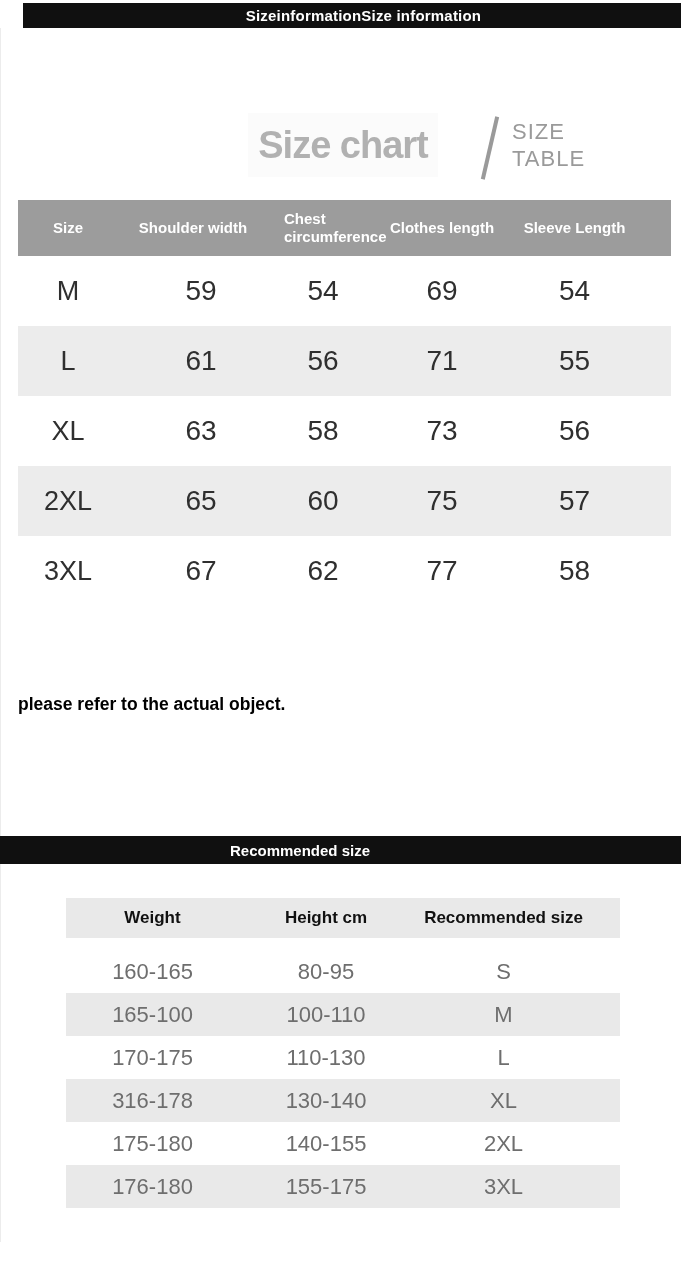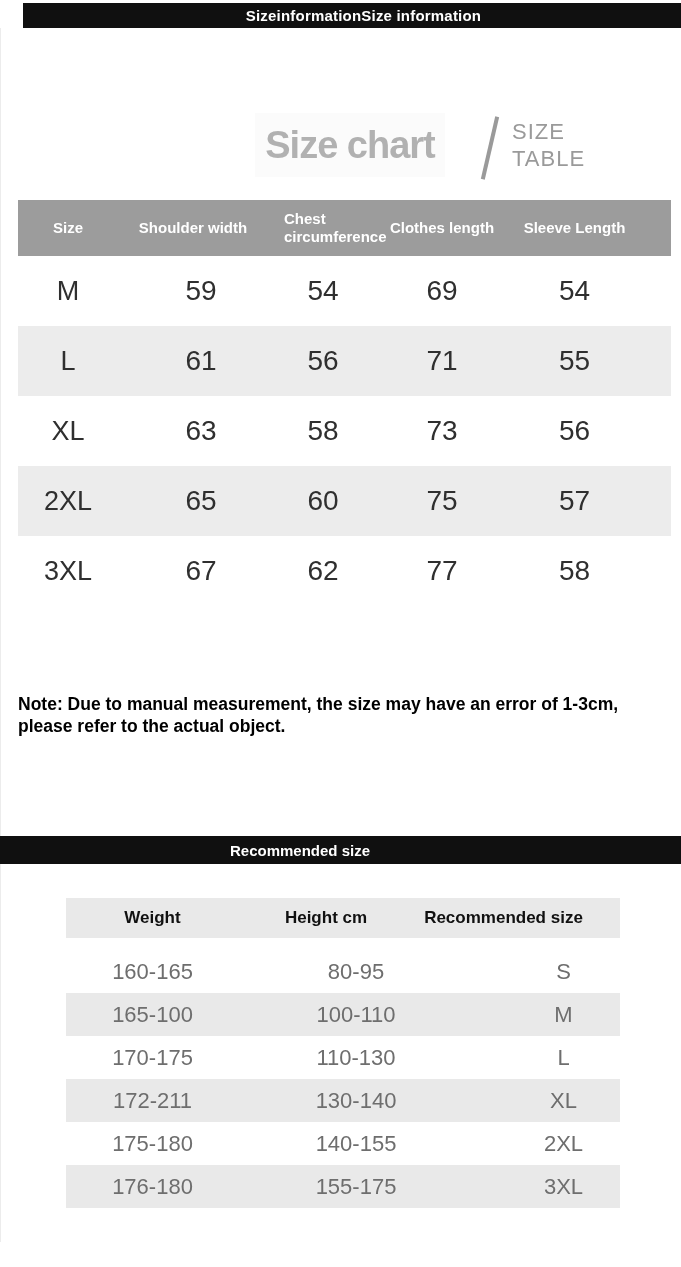--- a/index.html
+++ b/index.html
@@ -17,21 +17,21 @@
   
   .top-bar{
     position:absolute;left:0;top:3px;width:681px;height:25px;
     background:#101010;display:flex;align-items:center;justify-content:center;margin-left:23px;
   }
   .top-bar span{color:#ffffff;font-size:15px;font-weight:bold;letter-spacing:.2px;}
 
   
   .title-wrap{position:absolute;left:0;top:110px;width:681px;height:74px;}
   .size-chart-title{
-    position:absolute;left:255px;top:3px;width:190px;height:64px;
+    position:absolute;left:248px;top:3px;width:190px;height:64px;
     background:#fbfbfb;
     display:flex;align-items:center;justify-content:center;
     font-size:38px;font-weight:bold;color:#b1b1b1;letter-spacing:-1px;
   }
   .slash{
     position:absolute;left:488px;top:6px;width:4px;height:64px;
     background:#9a9a9a;transform:rotate(13deg);
   }
   .side-label{
     position:absolute;left:512px;top:8px;
@@ -86,21 +86,20 @@
     display:grid;grid-template-columns:173px 174px 207px;
     height:40px;background:#e9e9e9;margin-bottom:12px;
   }
   .t2-header .hcell{
     display:flex;align-items:center;justify-content:center;
     color:#111111;font-size:17px;font-weight:bold;
   }
   .t2-row{
     display:grid;grid-template-columns:173px 174px 207px;
     height:43px;
-    gap:30px;
   }
   .t2-row.alt{background:#e9e9e9;}
   .t2-row .cell{
     display:flex;align-items:center;justify-content:center;
     color:#6e6e6e;font-size:22px;
   }
   .t2 .c3{padding-right:26px;}
 </style>
 </head>
 <body>
@@ -161,21 +160,20 @@
     <div class="t1-row">
       <div class="cell c1">3XL</div>
       <div class="cell c2">67</div>
       <div class="cell c3">62</div>
       <div class="cell c4">77</div>
       <div class="cell c5">58</div>
     </div>
   </div>
 
   <div class="note">
-    <div>Note: Due to manual measurement, the size may have an error of 1-3cm,</div>
     <div>please refer to the actual object.</div>
   </div>
 
   <div class="rec-bar">
     <span>Recommended size</span>
   </div>
 
   <div class="t2">
     <div class="t2-header">
       <div class="hcell c2">Weight</div>
@@ -192,21 +190,21 @@
       <div class="cell c1">165-100</div>
       <div class="cell c2">100-110</div>
       <div class="cell c3">M</div>
     </div>
     <div class="t2-row">
       <div class="cell c1">170-175</div>
       <div class="cell c2">110-130</div>
       <div class="cell c3">L</div>
     </div>
     <div class="t2-row alt">
-      <div class="cell c1">172-211</div>
+      <div class="cell c1">316-178</div>
       <div class="cell c2">130-140</div>
       <div class="cell c3">XL</div>
     </div>
     <div class="t2-row">
       <div class="cell c1">175-180</div>
       <div class="cell c2">140-155</div>
       <div class="cell c3">2XL</div>
     </div>
     <div class="t2-row alt">
       <div class="cell c1">176-180</div>

